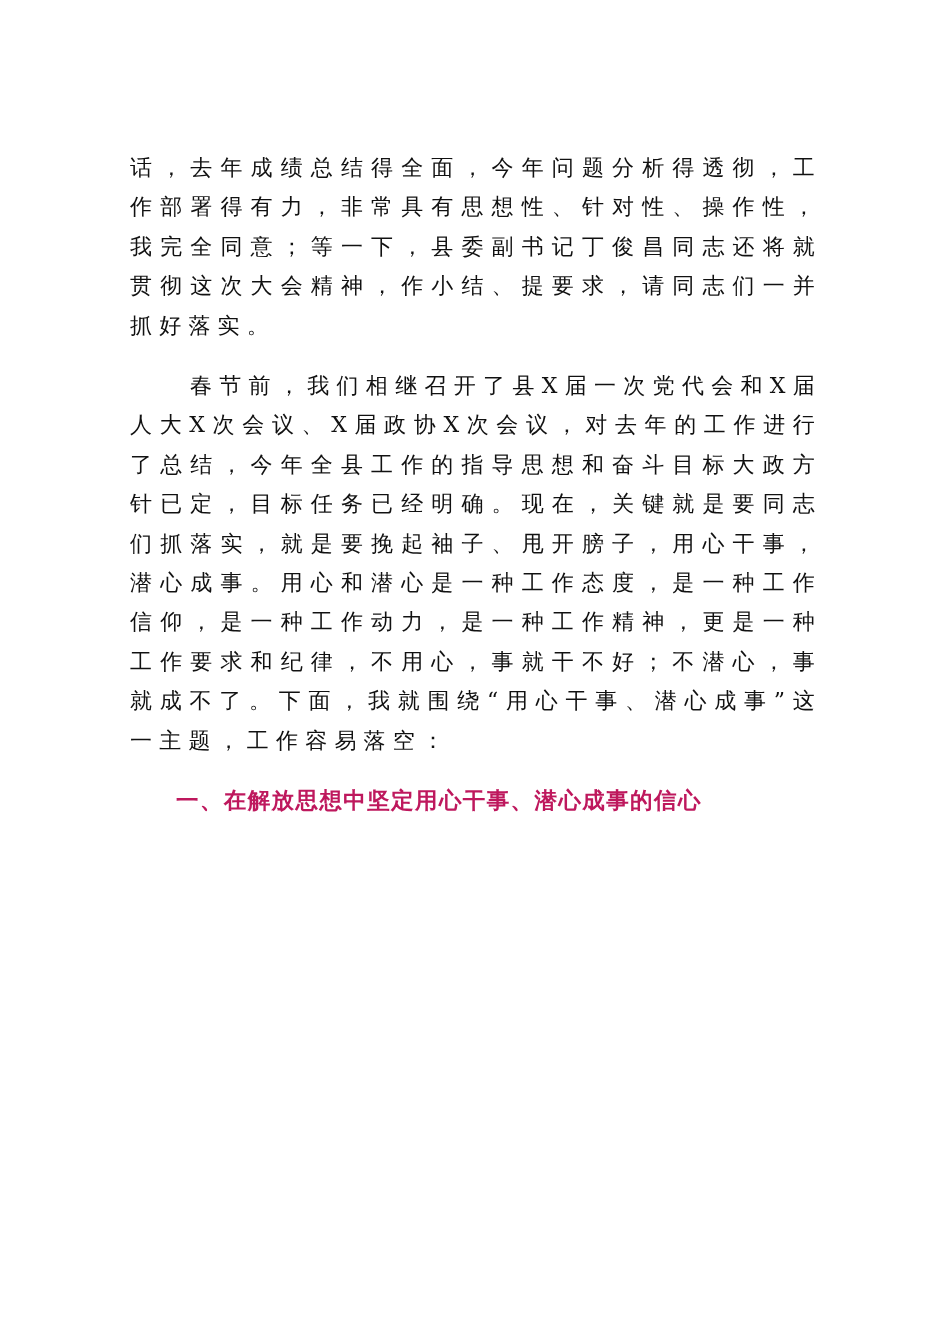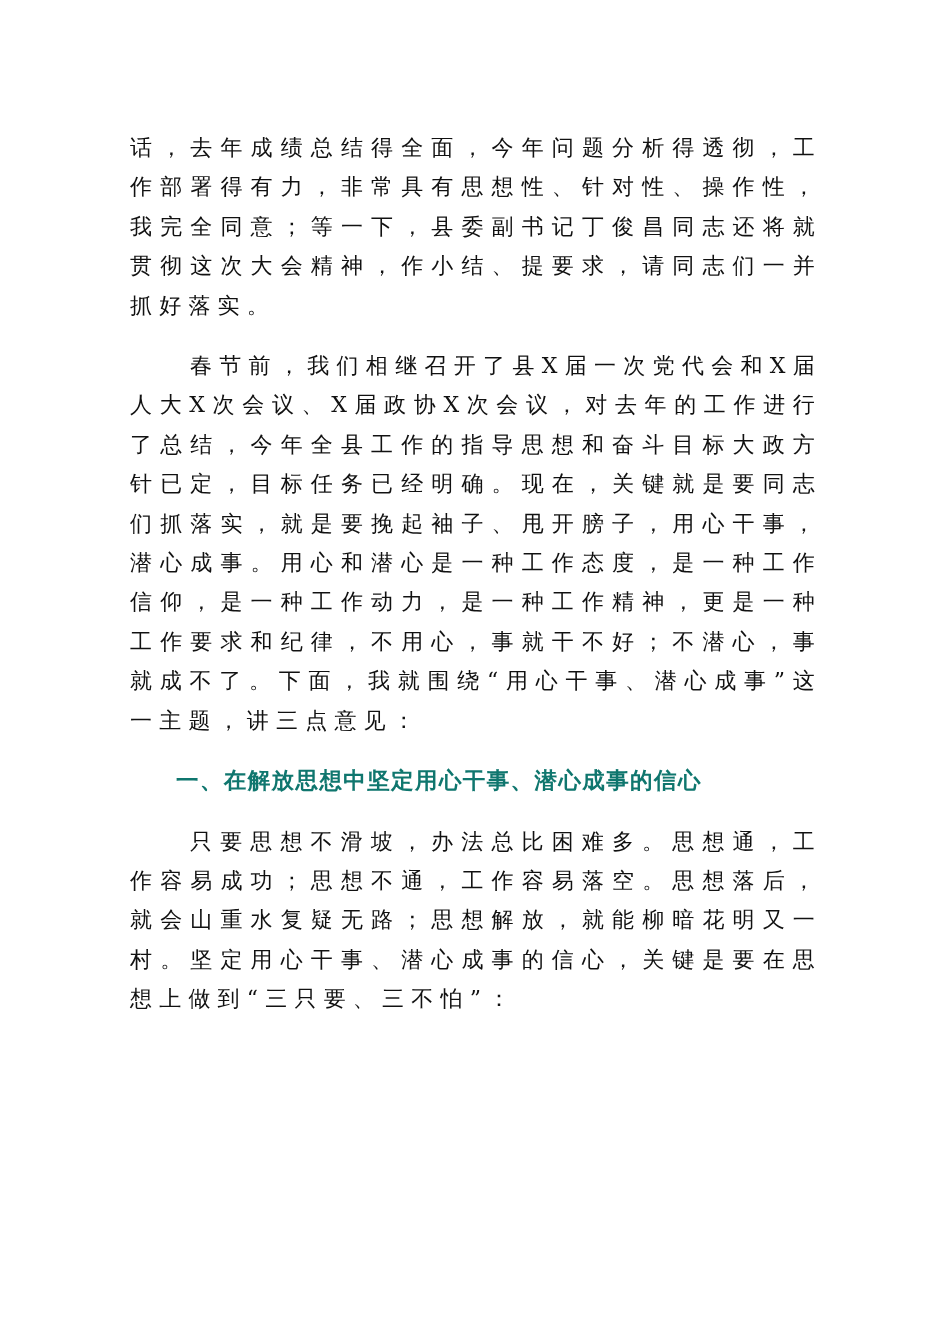--- a/index.html
+++ b/index.html
@@ -27,42 +27,42 @@
       line-height: 39.4px;
       letter-spacing: 7.2px;
       text-align: justify;
       text-justify: inter-character;
       text-indent: 60px;
       word-break: break-all;
       font-weight: 300;
     }
     .para.first {
       text-indent: 0;
+      margin-top: 20px;
     }
     .heading {
       margin: 0 0 21px 0;
       font-family: "DejaVu Sans", "Liberation Sans", sans-serif;
       font-size: 22.5px;
       line-height: 39.4px;
       letter-spacing: 1.4px;
       font-weight: bold;
       text-indent: 46px;
-      color: #0f766e;
+      color: #be185d;
     }
     .kai {
       font-family: "Liberation Serif", "DejaVu Serif", serif;
       font-style: italic;
       font-weight: 400;
     }
   </style>
 </head>
 <body>
 
 <div class="page">
   <p class="para first">话，去年成绩总结得全面，今年问题分析得透彻，工作部署得有力，非常具有思想性、针对性、操作性，我完全同意；等一下，县委副书记丁俊昌同志还将就贯彻这次大会精神，作小结、提要求，请同志们一并抓好落实。</p>
 
-  <p class="para">春节前，我们相继召开了县X届一次党代会和X届人大X次会议、X届政协X次会议，对去年的工作进行了总结，今年全县工作的指导思想和奋斗目标大政方针已定，目标任务已经明确。现在，关键就是要同志们抓落实，就是要挽起袖子、甩开膀子，用心干事，潜心成事。用心和潜心是一种工作态度，是一种工作信仰，是一种工作动力，是一种工作精神，更是一种工作要求和纪律，不用心，事就干不好；不潜心，事就成不了。下面，我就围绕“用心干事、潜心成事”这一主题，讲三点意见：</p>
+  <p class="para">春节前，我们相继召开了县X届一次党代会和X届人大X次会议、X届政协X次会议，对去年的工作进行了总结，今年全县工作的指导思想和奋斗目标大政方针已定，目标任务已经明确。现在，关键就是要同志们抓落实，就是要挽起袖子、甩开膀子，用心干事，潜心成事。用心和潜心是一种工作态度，是一种工作信仰，是一种工作动力，是一种工作精神，更是一种工作要求和纪律，不用心，事就干不好；不潜心，事就成不了。下面，我就围绕“用心干事、潜心成事”这一主题，工作容易落空：</p>
 
   <h2 class="heading">一、在解放思想中坚定用心干事、潜心成事的信心</h2>
 
-  <p class="para">只要思想不滑坡，办法总比困难多。思想通，工作容易成功；思想不通，工作容易落空。思想落后，就会山重水复疑无路；思想解放，就能柳暗花明又一村。坚定用心干事、潜心成事的信心，关键是要在思想上做到“三只要、三不怕”：</p>
 
 </div>
 
 </body></html>

